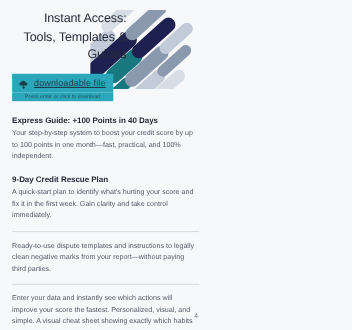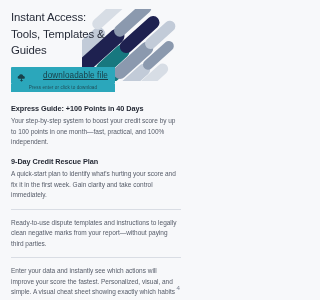--- a/index.html
+++ b/index.html
@@ -39,33 +39,34 @@
   .title {
     position: relative;
     z-index: 2;
     margin-top: 9px;
     font-size: 11.4px;
     line-height: 1.45;
     font-weight: 400;
     letter-spacing: -0.1px;
     color: #262b38;
     max-width: 104px;
+    text-align: right;
   }
 
   
   .dl-wrap {
     position: relative;
     z-index: 3;
     margin-top: 8px;
     display: inline-block;
   }
   .dl-chip {
     display: flex;
     align-items: center;
-    gap: 16px;
+    gap: 4px;
     background: #2ba7bb;
     padding: 3px 7px 3px 5px;
     border-radius: 1px;
   }
   .dl-icon {
     flex: 0 0 auto;
     width: 11px;
     height: 11px;
     display: block;
   }

